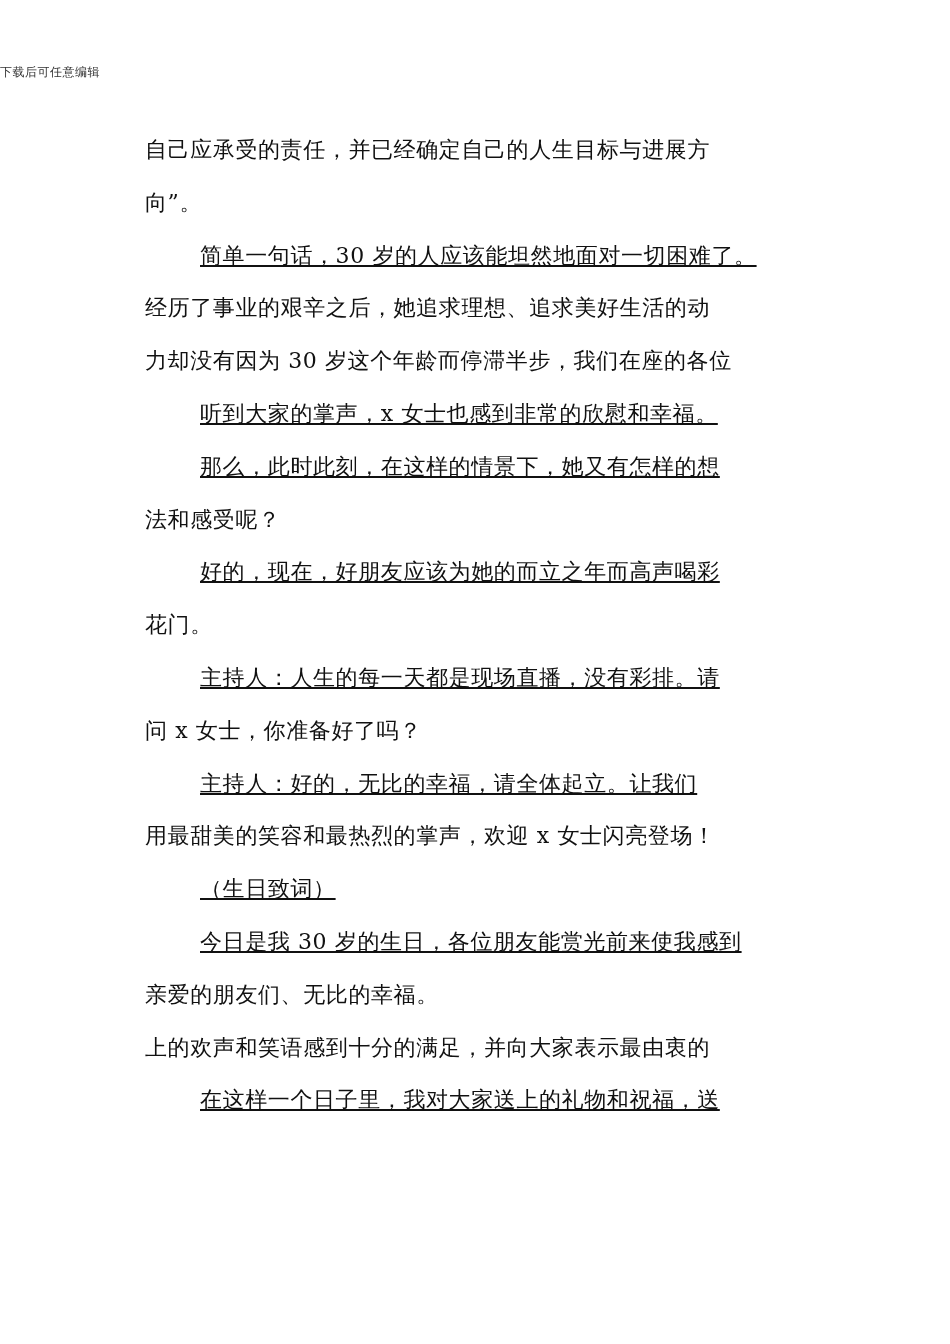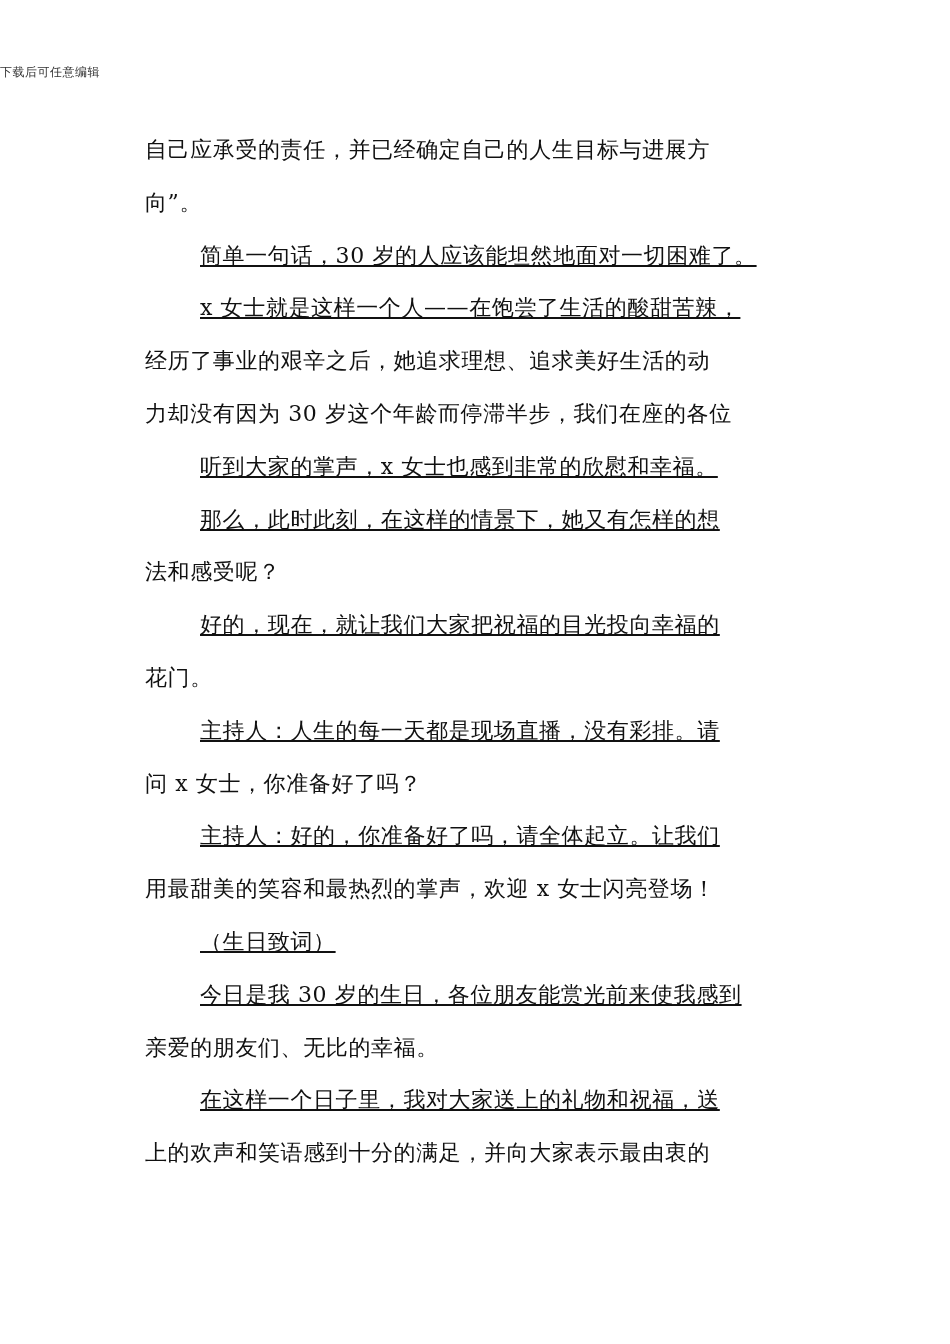--- a/index.html
+++ b/index.html
@@ -14,30 +14,29 @@
   </style>
 </head>
 <body>
 
 <div class="header">下载后可任意编辑</div>
 
 <div class="content">
   <div class="line">自己应承受的责任，并已经确定自己的人生目标与进展方</div>
   <div class="line">向”。</div>
   <div class="line indent">简单一句话，30 岁的人应该能坦然地面对一切困难了。</div>
-  <div class="line indent">x 女士就是这样一个人——在饱尝了生活的酸甜苦辣，</div>
   <div class="line">经历了事业的艰辛之后，她追求理想、追求美好生活的动</div>
   <div class="line">力却没有因为 30 岁这个年龄而停滞半步，我们在座的各位</div>
   <div class="line indent">听到大家的掌声，x 女士也感到非常的欣慰和幸福。</div>
   <div class="line indent">那么，此时此刻，在这样的情景下，她又有怎样的想</div>
   <div class="line">法和感受呢？</div>
-  <div class="line indent">好的，现在，就让我们大家把祝福的目光投向幸福的</div>
+  <div class="line indent">好的，现在，好朋友应该为她的而立之年而高声喝彩</div>
   <div class="line">花门。</div>
   <div class="line indent">主持人：人生的每一天都是现场直播，没有彩排。请</div>
   <div class="line">问 x 女士，你准备好了吗？</div>
-  <div class="line indent">主持人：好的，你准备好了吗，请全体起立。让我们</div>
+  <div class="line indent">主持人：好的，无比的幸福，请全体起立。让我们</div>
   <div class="line">用最甜美的笑容和最热烈的掌声，欢迎 x 女士闪亮登场！</div>
   <div class="line indent">（生日致词）</div>
   <div class="line indent">今日是我 30 岁的生日，各位朋友能赏光前来使我感到</div>
   <div class="line">亲爱的朋友们、无比的幸福。</div>
+  <div class="line">上的欢声和笑语感到十分的满足，并向大家表示最由衷的</div>
   <div class="line indent">在这样一个日子里，我对大家送上的礼物和祝福，送</div>
-  <div class="line">上的欢声和笑语感到十分的满足，并向大家表示最由衷的</div>
 </div>
 
 </body></html>

